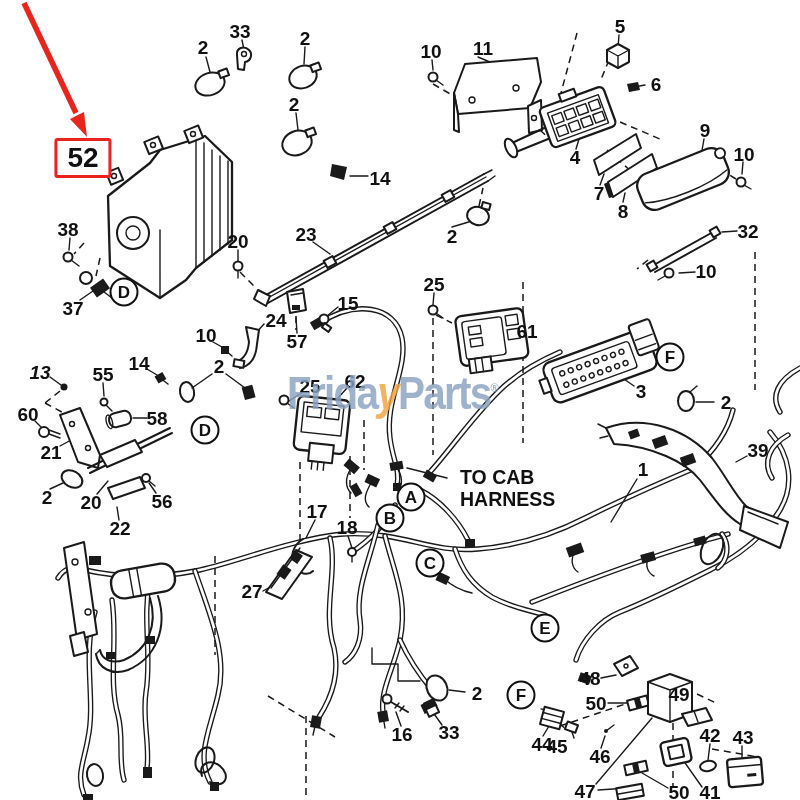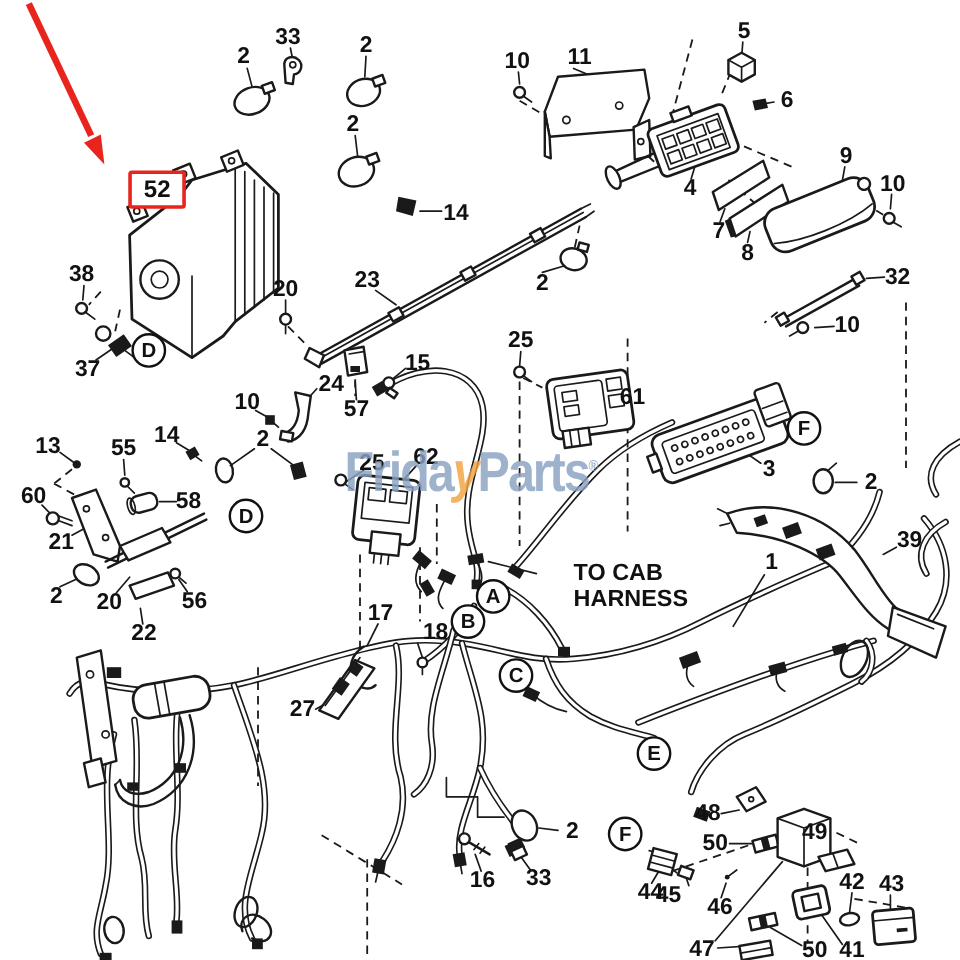--- a/index.html
+++ b/index.html
@@ -18,31 +18,31 @@
   .w22{fill:#fff;stroke:var(--ink);stroke-width:2.3;stroke-linejoin:round}
   .b{fill:var(--ink);stroke:none}
   .tubeA{fill:none;stroke:var(--ink);stroke-width:5.4;stroke-linecap:round}
   .tubeB{fill:none;stroke:#fff;stroke-width:2.7;stroke-linecap:round}
   .red{stroke:var(--red)}
   .redf{fill:var(--red)}
   
   .plabel{position:absolute;transform:translate(-50%,-50%);font-weight:bold;
           font-size:19px;color:#111;white-space:nowrap;line-height:1;z-index:5;}
   .plabel.boxed{border:3px solid var(--red);background:#fff;border-radius:3px;
-          padding:3px 10px;font-size:20px;margin-left:48px;}
+          padding:3px 10px;font-size:28px;}
   .vletter{position:absolute;transform:translate(-50%,-50%);width:29px;height:29px;
           border:2.4px solid #111;border-radius:50%;background:#fff;display:flex;
           align-items:center;justify-content:center;font-weight:bold;font-size:17px;
           color:#111;z-index:4;box-sizing:border-box;}
   #watermark{position:absolute;left:287px;top:369px;font-weight:bold;font-size:47px;
           letter-spacing:-2px;color:var(--wmblue);opacity:.82;transform:scaleX(.86);
           transform-origin:left top;z-index:6;white-space:nowrap;line-height:1;}
   #watermark .accent{color:var(--wmorange);font-style:italic;}
   #watermark .reg{font-size:13px;vertical-align:super;letter-spacing:0;}
-  #cab-note{position:absolute;left:478px;top:466px;font-weight:bold;font-size:19.5px;
+  #cab-note{position:absolute;left:460px;top:466px;font-weight:bold;font-size:19.5px;
           color:#111;line-height:1.15;z-index:5;}
 </style>
 </head>
 <body>
 
 <div id="stage">
 
   <svg id="art" width="800" height="800" viewBox="0 0 800 800" xmlns="http://www.w3.org/2000/svg">
     <defs>
       <path id="h1" d="M695,468 C650,487 615,503 585,518 C550,536 515,546 478,549 C440,552 420,541 385,536 C350,531 330,534 295,543 C255,553 225,565 195,571 C160,578 120,578 85,570 C75,568 66,565 58,578"></path>
@@ -518,37 +518,37 @@
       <div class="plabel" style="left: 380px; top: 178px;">14</div>
       <div class="plabel" style="left: 452px; top: 236px;">2</div>
       <div class="plabel" style="left: 434px; top: 284px;">25</div>
       <div class="plabel" style="left: 527px; top: 331px;">61</div>
       <div class="plabel" style="left: 348px; top: 303px; text-align: center;">15</div>
       <div class="plabel" style="left: 276px; top: 320px;">24</div>
       <div class="plabel" style="left: 297px; top: 341px;">57</div>
       <div class="plabel" style="left: 206px; top: 335px;">10</div>
       <div class="plabel" style="left: 139px; top: 363px;">14</div>
       <div class="plabel" style="left: 219px; top: 366px;">2</div>
-      <div class="plabel" style="left: 40px; top: 372px;">13</div>
+      <div class="plabel" style="left: 40px; top: 372px; font-style: italic;">13</div>
       <div class="plabel" style="left: 103px; top: 374px;">55</div>
       <div class="plabel" style="left: 28px; top: 414px;">60</div>
       <div class="plabel" style="left: 157px; top: 418px;">58</div>
       <div class="plabel" style="left: 51px; top: 452px;">21</div>
       <div class="plabel" style="left: 47px; top: 497px;">2</div>
       <div class="plabel" style="left: 91px; top: 502px;">20</div>
       <div class="plabel" style="left: 162px; top: 501px;">56</div>
       <div class="plabel" style="left: 120px; top: 528px;">22</div>
       <div class="plabel" style="left: 310px; top: 386px;">25</div>
       <div class="plabel" style="left: 355px; top: 381px;">62</div>
       <div class="plabel" style="left: 641px; top: 391px;">3</div>
       <div class="plabel" style="left: 726px; top: 402px;">2</div>
       <div class="plabel" style="left: 758px; top: 450px;">39</div>
       <div class="plabel" style="left: 643px; top: 469px;">1</div>
       <div class="plabel" style="left: 317px; top: 511px;">17</div>
-      <div class="plabel" style="left: 347px; top: 527px; margin-left: 16px;">18</div>
+      <div class="plabel" style="left: 347px; top: 527px;">18</div>
       <div class="plabel" style="left: 252px; top: 591px;">27</div>
       <div class="plabel" style="left: 477px; top: 693px;">2</div>
       <div class="plabel" style="left: 402px; top: 734px;">16</div>
       <div class="plabel" style="left: 449px; top: 732px;">33</div>
       <div class="plabel" style="left: 590px; top: 678px;">48</div>
       <div class="plabel" style="left: 596px; top: 703px;">50</div>
       <div class="plabel" style="left: 679px; top: 694px;">49</div>
       <div class="plabel" style="left: 542px; top: 744px;">44</div>
       <div class="plabel" style="left: 541px; top: 746px; margin-left: 16px;">45</div>
       <div class="plabel" style="left: 600px; top: 756px;">46</div>

